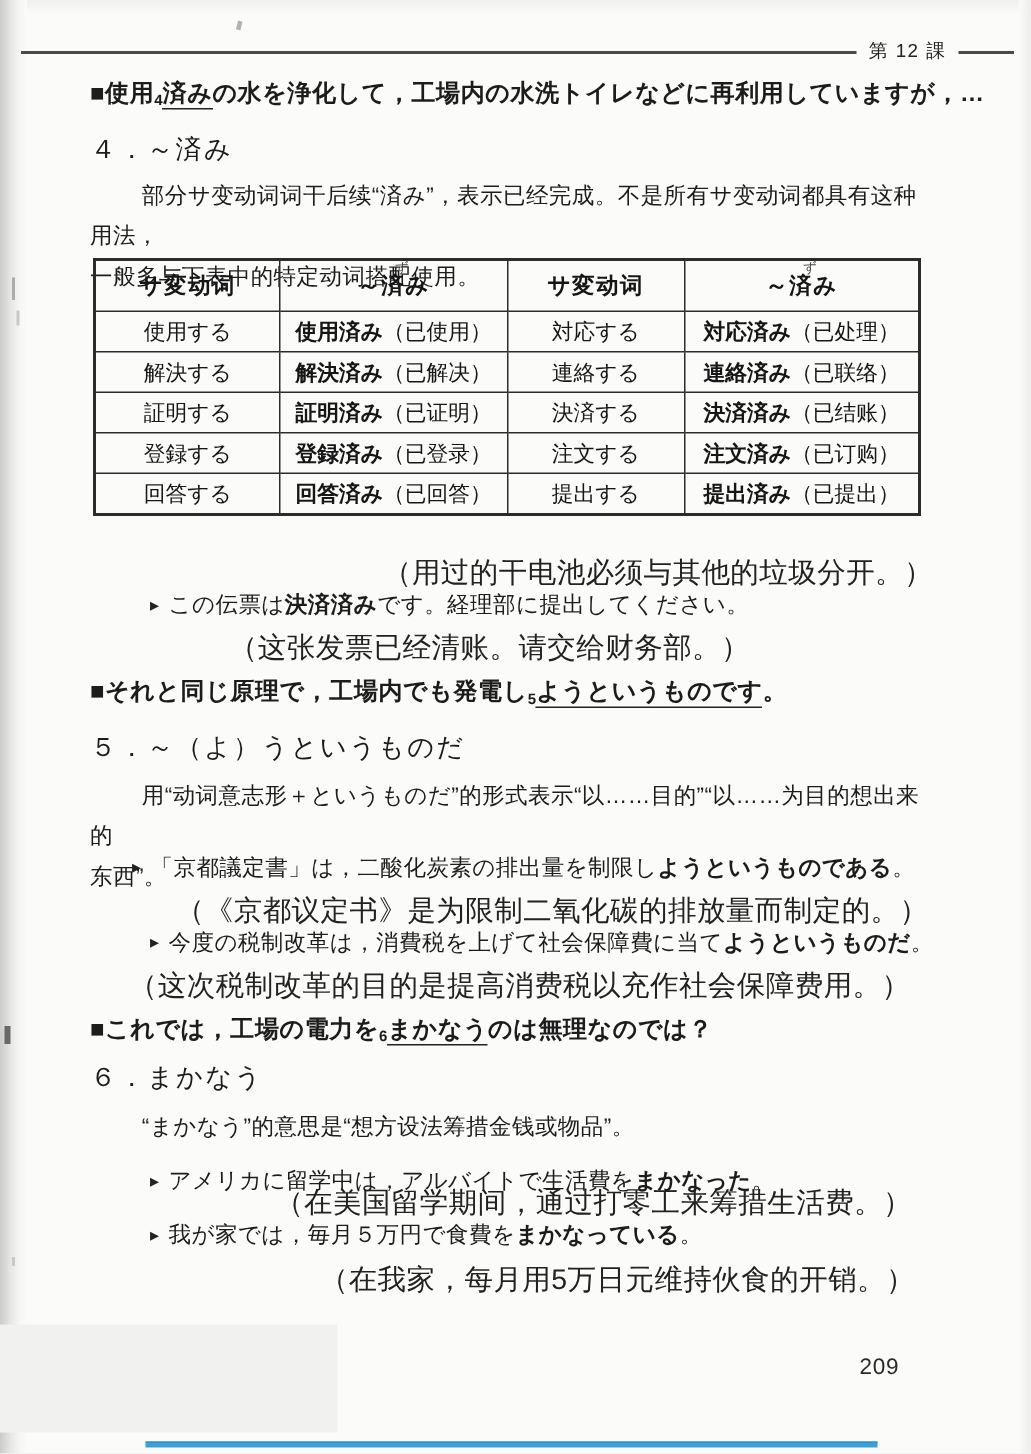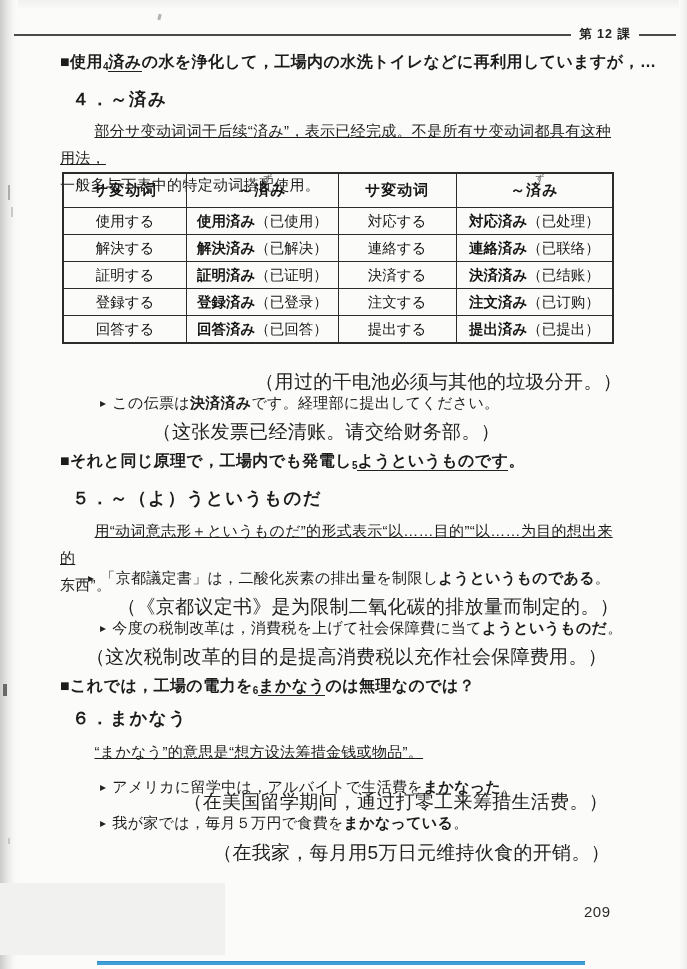--- a/index.html
+++ b/index.html
@@ -22,30 +22,30 @@
     background:linear-gradient(180deg,#f0f0ee 0,#fbfbf9 10px);}
   .corner-blot{position:absolute;left:0;bottom:14px;width:225px;height:72px;background:#f1f1ef;}
 
   .block{position:absolute;}
 
   
   .hrule{position:absolute;left:14px;right:11px;top:34px;height:2px;background:#4a4a48;}
   .lesson-label{
     position:absolute;top:26px;right:48px;
     background:#fbfbf9;padding:0 8px;
-    font-size:12.5px;font-weight:bold;letter-spacing:1px;color:#222;
+    font-size:12.5px;font-weight:normal;letter-spacing:1px;color:#222;
   }
 
   
   .lead{left:60px;width:575px;font-size:16px;font-weight:bold;letter-spacing:.4px;white-space:nowrap;}
 
-  .sec-heading{left:72px;font-size:17.5px;font-weight:bold;letter-spacing:1.5px;}
+  .sec-heading{left:60px;font-size:17.5px;font-weight:normal;letter-spacing:1.5px;}
 
   .para{left:60px;width:566px;font-size:15px;line-height:27px;letter-spacing:.3px;}
-  .para .indent{text-indent:2.3em;text-decoration:underline;}
+  .para .indent{text-indent:2.3em;}
 
   
   table.conj{
     position:absolute;left:62px;top:172px;width:552px;
     border-collapse:collapse;table-layout:fixed;
     font-size:14.5px;color:#161616;
   }
   table.conj th,table.conj td{
     border:1.4px solid #2c2c2a;text-align:center;vertical-align:middle;
     padding:0;overflow:hidden;white-space:nowrap;
@@ -59,21 +59,21 @@
 
   
   .bullet{left:100px;width:530px;font-size:15px;letter-spacing:.3px;white-space:nowrap;}
   .bullet .marker{font-size:12px;margin-right:6px;position:relative;top:-1px;color:#222;}
   .cn-line{font-size:19px;letter-spacing:.3px;white-space:nowrap;color:#222;}
 
   .b{font-weight:bold;}
   .u{border-bottom:1.6px solid #222;padding-bottom:1px;}
   .sub{font-size:10px;vertical-align:-3px;letter-spacing:0;}
 
-  .page-num{position:absolute;left:573px;top:903px;font-size:15px;color:#2b2b2b;letter-spacing:.5px;margin-left:11px;}
+  .page-num{position:absolute;left:573px;top:903px;font-size:15px;color:#2b2b2b;letter-spacing:.5px;}
 
   .blue-line{position:absolute;left:97px;top:961px;width:488px;height:3px;background:#3d9fd6;border-top:1px solid #2f8fc6;}
 
   
   .speck{position:absolute;background:#8a8a88;opacity:.65;}
   .sp1{left:158px;top:14px;width:3px;height:6px;transform:rotate(14deg);}
   .sp2{left:8px;top:185px;width:2px;height:15px;}
   .sp3{left:11px;top:207px;width:1.5px;height:10px;opacity:.4;}
   .sp4{left:3px;top:684px;width:4px;height:12px;opacity:.85;background:#555;}
   .sp5{left:8px;top:838px;width:2px;height:6px;opacity:.35;}

